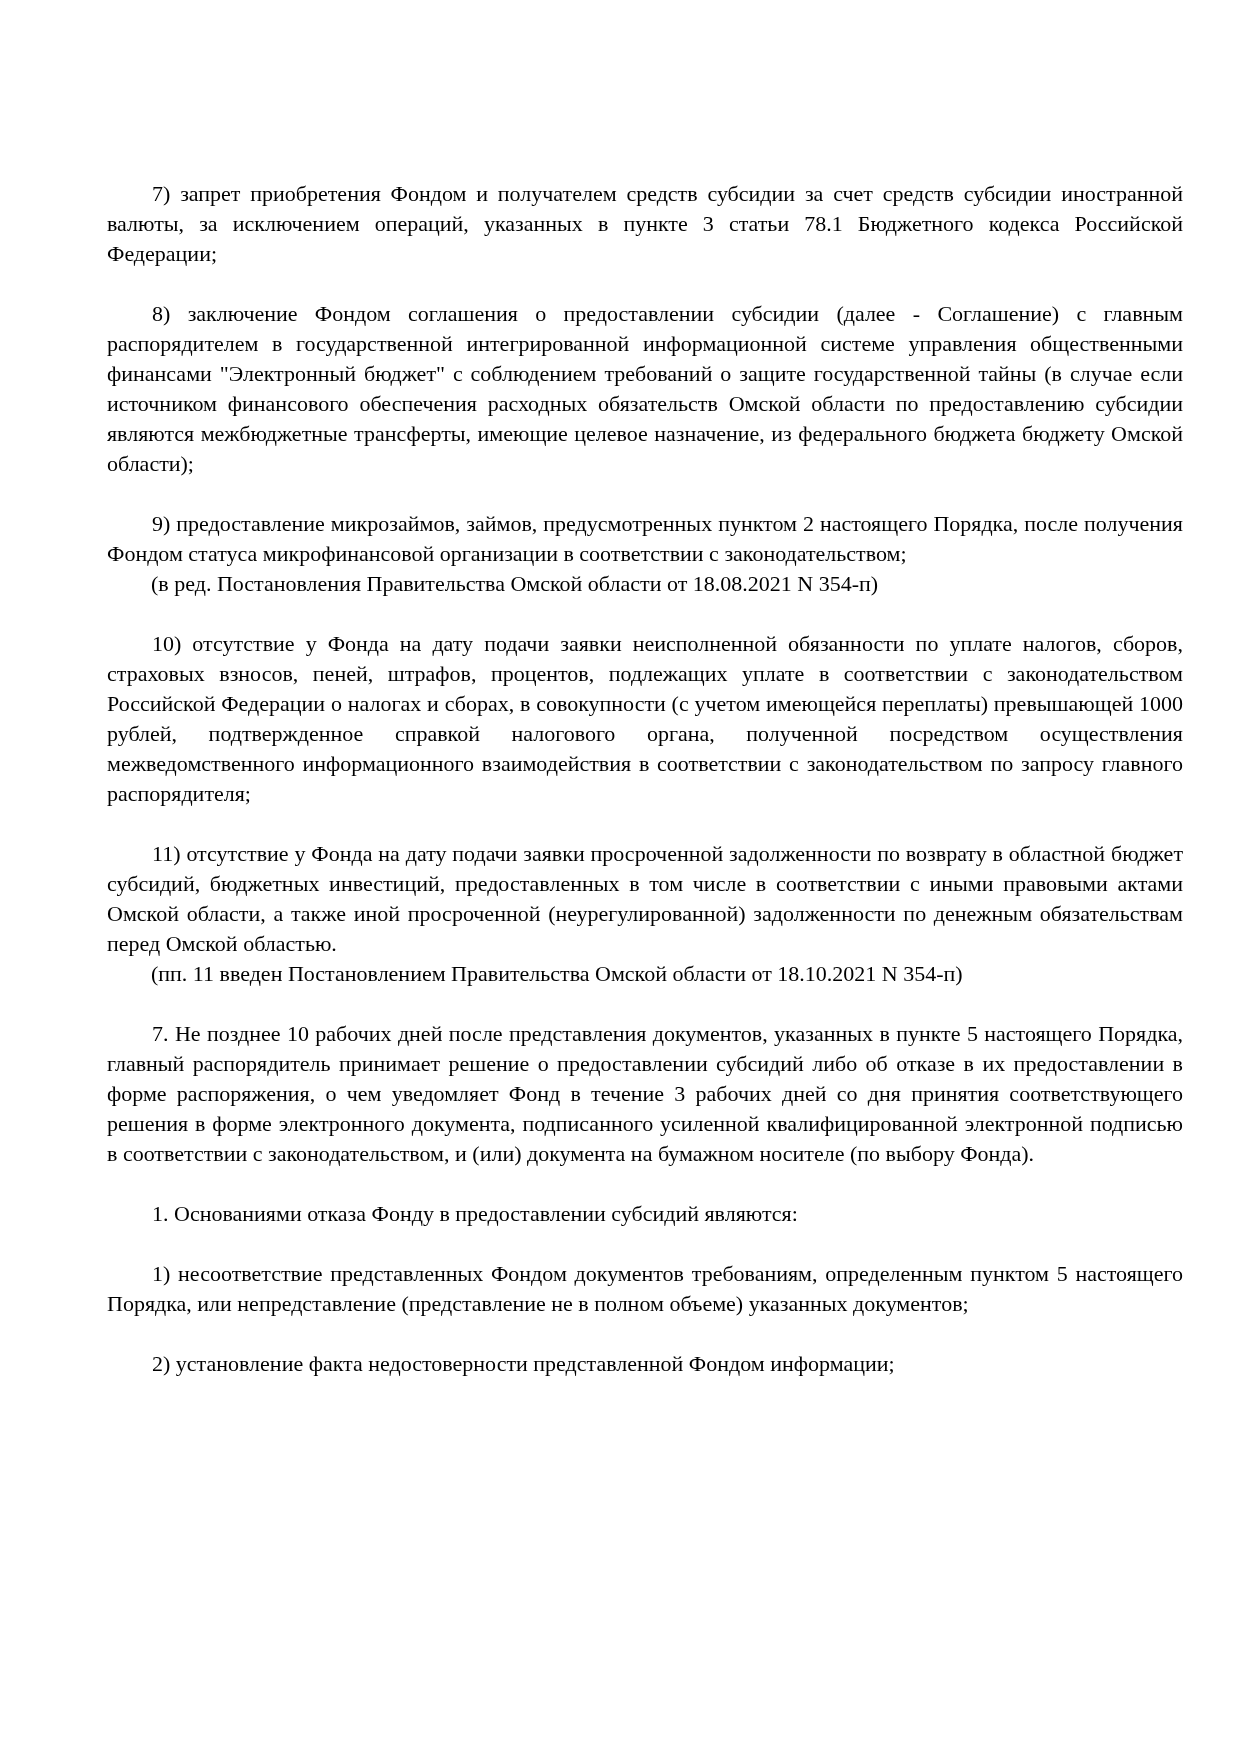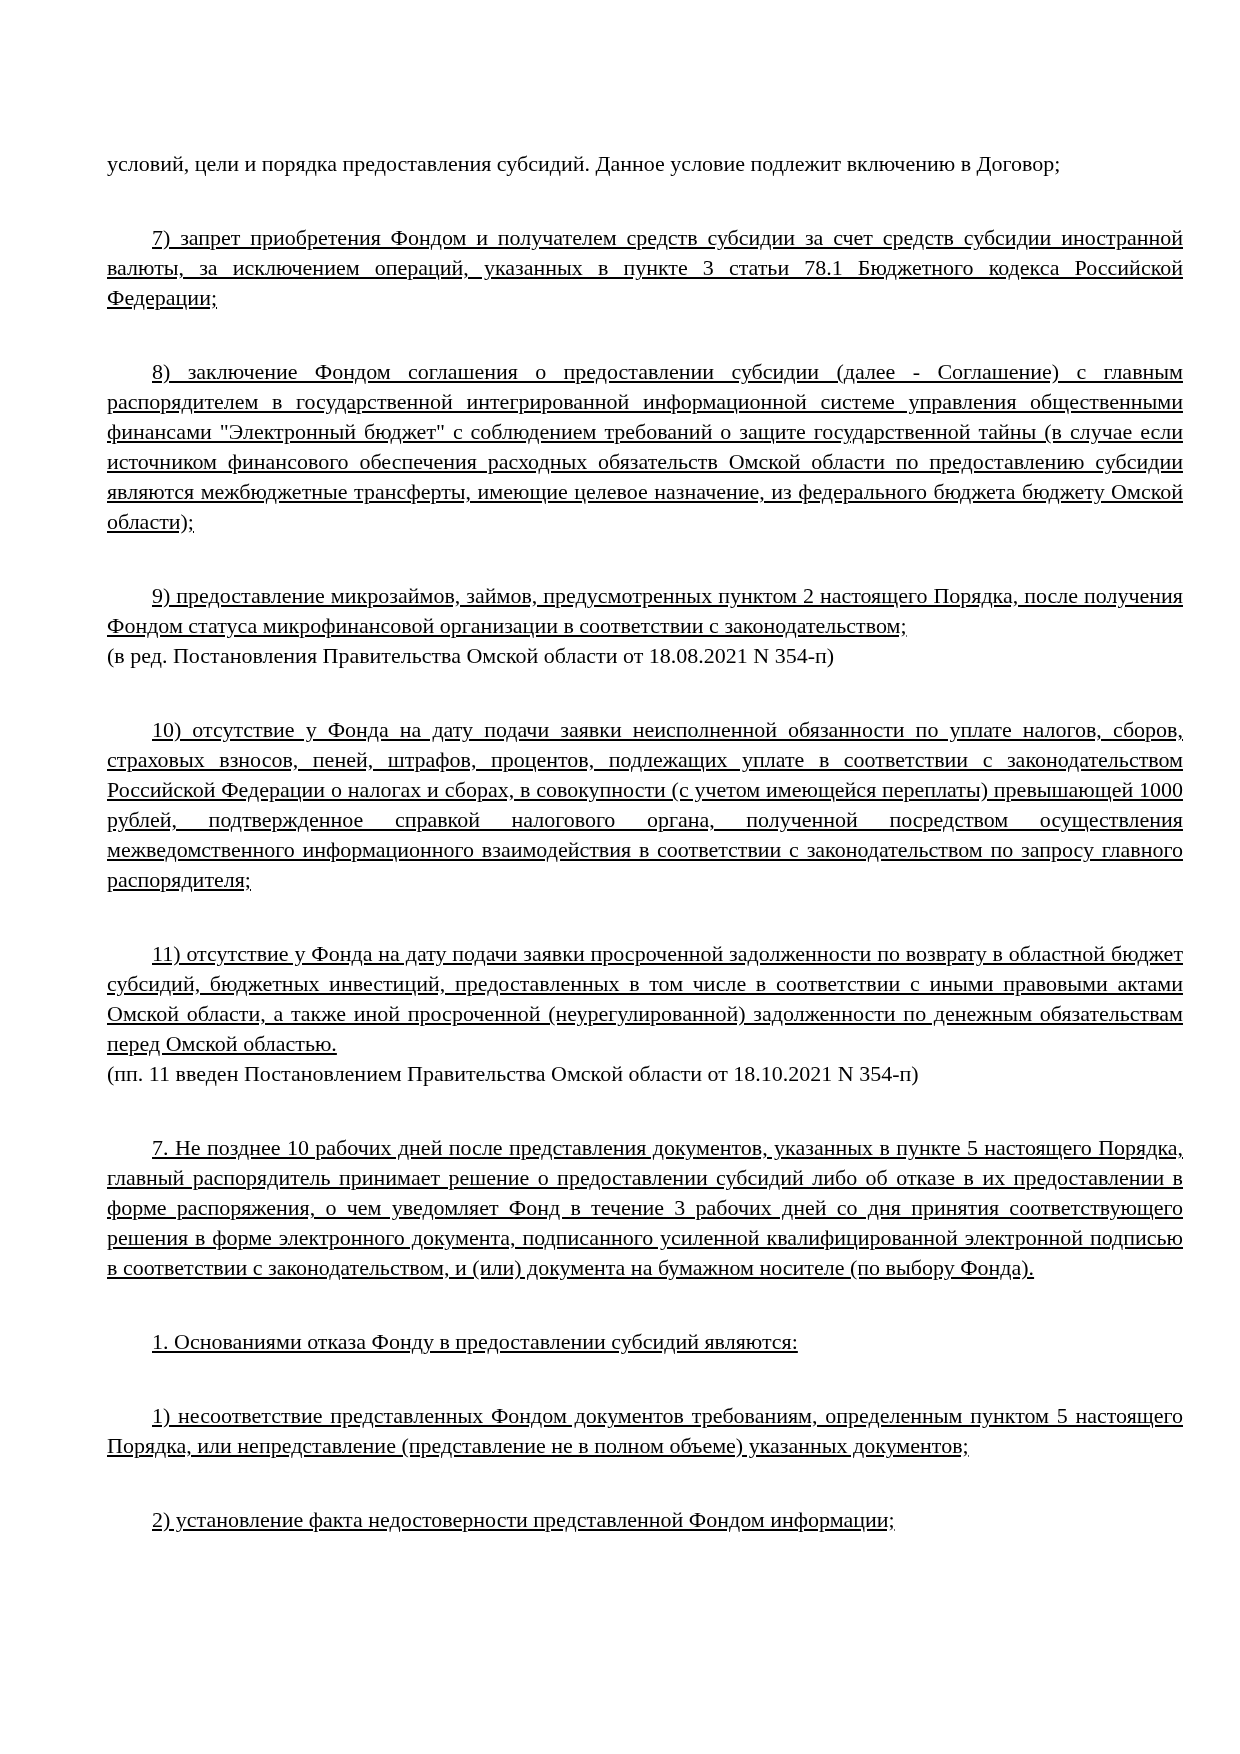--- a/index.html
+++ b/index.html
@@ -24,33 +24,32 @@
     margin: 0;
     padding: 0;
   }
   p.para-plain {
     text-align: justify;
     margin-top: 0;
   }
   p.para-indent {
     text-align: justify;
     text-indent: 45px;
-    margin-top: 44px;
-    text-decoration: underline;
+    margin-top: 30px;
   }
   p.para-note {
     text-align: left;
     margin-top: 0;
+    margin-left: 44px;
   }
 </style>
 </head>
 <body>
 
 <div class="page">
-  <p class="para-plain">условий, цели и порядка предоставления субсидий. Данное условие подлежит включению в Договор;</p>
   <p class="para-indent">7) запрет приобретения Фондом и получателем средств субсидии за счет средств субсидии иностранной валюты, за исключением операций, указанных в пункте 3 статьи 78.1 Бюджетного кодекса Российской Федерации;</p>
   <p class="para-indent">8) заключение Фондом соглашения о предоставлении субсидии (далее - Соглашение) с главным распорядителем в государственной интегрированной информационной системе управления общественными финансами "Электронный бюджет" с соблюдением требований о защите государственной тайны (в случае если источником финансового обеспечения расходных обязательств Омской области по предоставлению субсидии являются межбюджетные трансферты, имеющие целевое назначение, из федерального бюджета бюджету Омской области);</p>
   <p class="para-indent">9) предоставление микрозаймов, займов, предусмотренных пунктом 2 настоящего Порядка, после получения Фондом статуса микрофинансовой организации в соответствии с законодательством;</p>
   <p class="para-note">(в ред. Постановления Правительства Омской области от 18.08.2021 N 354-п)</p>
   <p class="para-indent">10) отсутствие у Фонда на дату подачи заявки неисполненной обязанности по уплате налогов, сборов, страховых взносов, пеней, штрафов, процентов, подлежащих уплате в соответствии с законодательством Российской Федерации о налогах и сборах, в совокупности (с учетом имеющейся переплаты) превышающей 1000 рублей, подтвержденное справкой налогового органа, полученной посредством осуществления межведомственного информационного взаимодействия в соответствии с законодательством по запросу главного распорядителя;</p>
   <p class="para-indent">11) отсутствие у Фонда на дату подачи заявки просроченной задолженности по возврату в областной бюджет субсидий, бюджетных инвестиций, предоставленных в том числе в соответствии с иными правовыми актами Омской области, а также иной просроченной (неурегулированной) задолженности по денежным обязательствам перед Омской областью.</p>
   <p class="para-note">(пп. 11 введен Постановлением Правительства Омской области от 18.10.2021 N 354-п)</p>
   <p class="para-indent">7. Не позднее 10 рабочих дней после представления документов, указанных в пункте 5 настоящего Порядка, главный распорядитель принимает решение о предоставлении субсидий либо об отказе в их предоставлении в форме распоряжения, о чем уведомляет Фонд в течение 3 рабочих дней со дня принятия соответствующего решения в форме электронного документа, подписанного усиленной квалифицированной электронной подписью в соответствии с законодательством, и (или) документа на бумажном носителе (по выбору Фонда).</p>
   <p class="para-indent">1. Основаниями отказа Фонду в предоставлении субсидий являются:</p>
   <p class="para-indent">1) несоответствие представленных Фондом документов требованиям, определенным пунктом 5 настоящего Порядка, или непредставление (представление не в полном объеме) указанных документов;</p>

